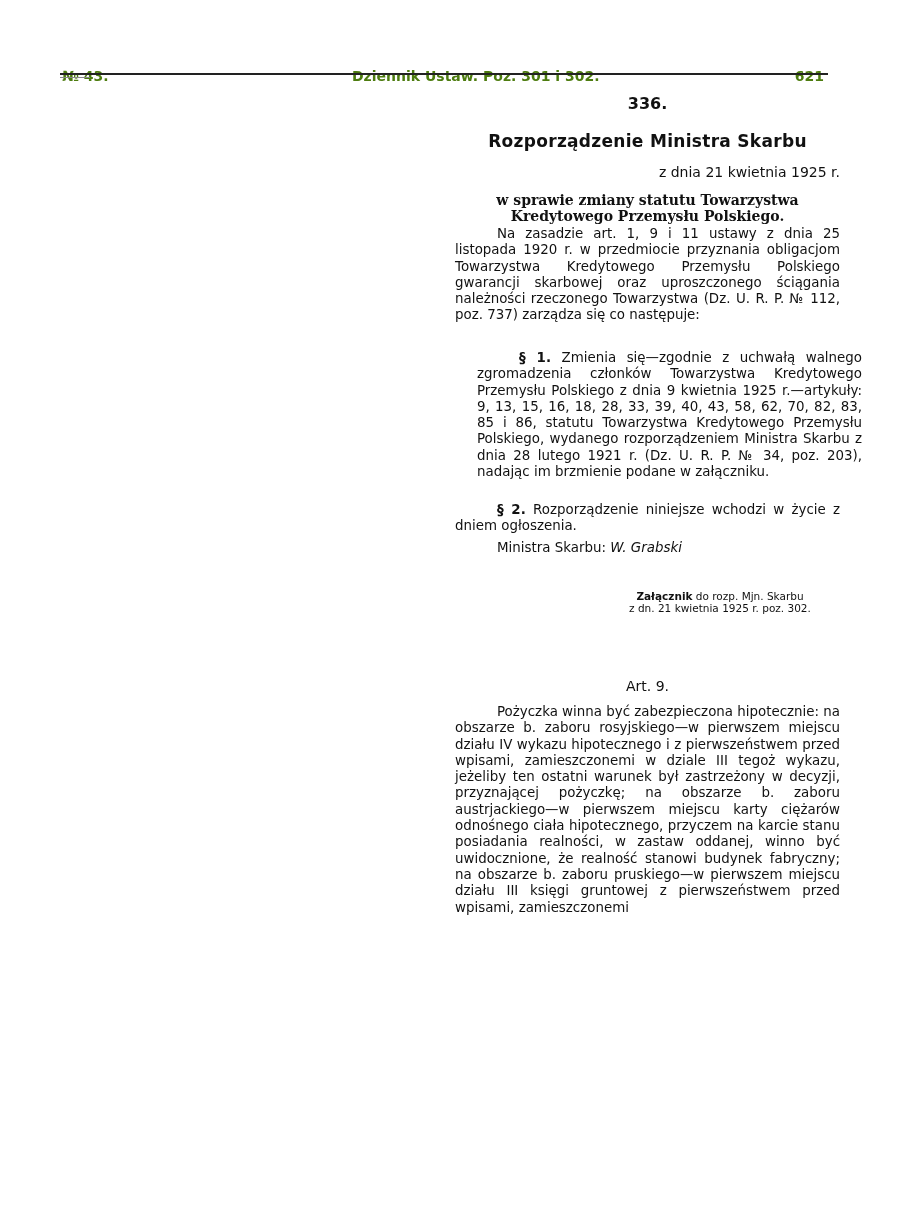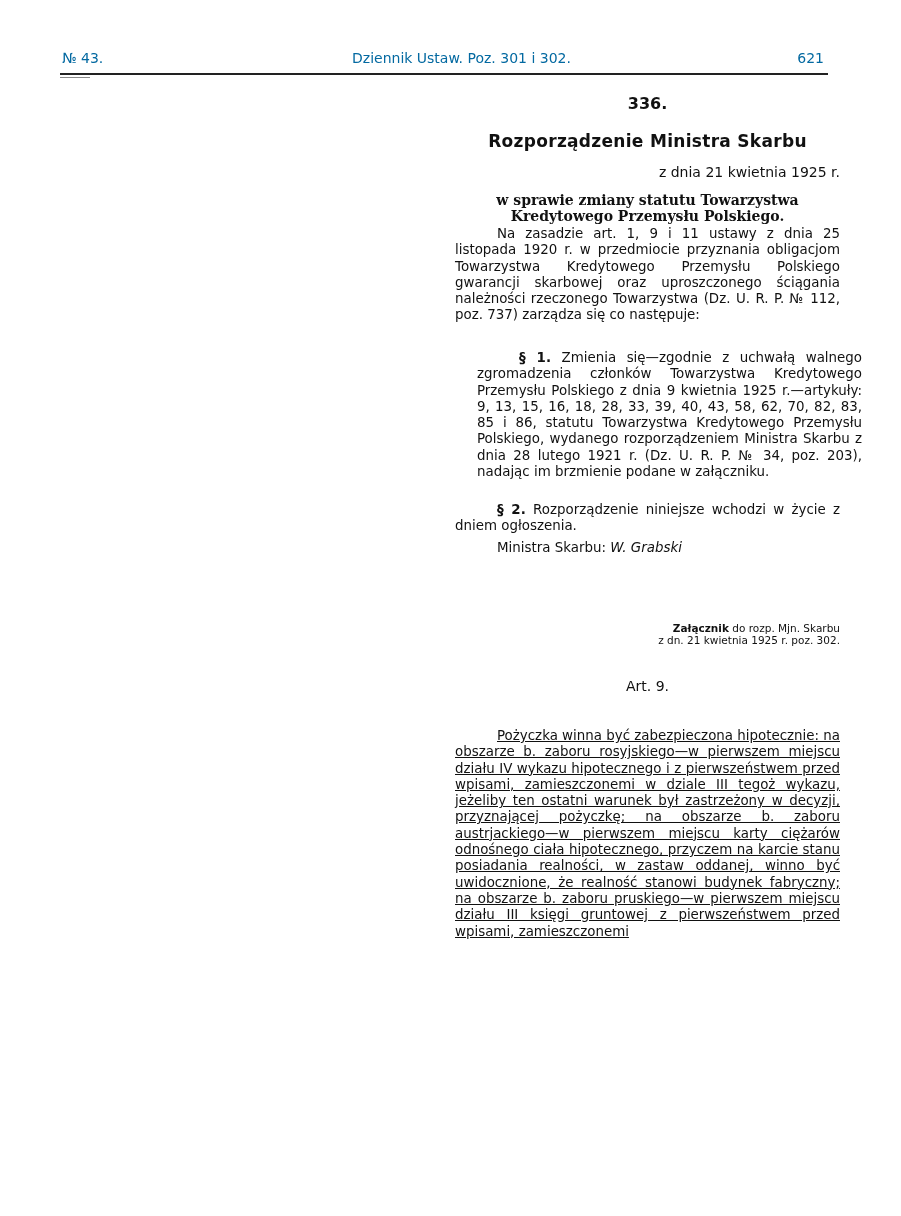--- a/index.html
+++ b/index.html
@@ -1,22 +1,22 @@
 <!DOCTYPE html>
 <html><head>
 <meta charset="utf-8">
 <style>
   html, body { margin: 0; padding: 0; background: #ffffff; }
   body {
     width: 901px; height: 1216px; position: relative; overflow: hidden;
     font-family: "DejaVu Sans", sans-serif; color: #111;
   }
   .header {
-    position: absolute; top: 50px; left: 62px; width: 762px; height: 20px;
-    font-size: 14px; color: #0369a1;
+    position: absolute; top: 68px; left: 62px; width: 762px; height: 20px;
+    font-size: 14px; color: #4d7c0f; font-weight: bold;
   }
   .header span { position: absolute; top: 0; white-space: nowrap; }
   .h-left { left: 0; }
   .h-center { left: 290px; }
   .h-right { right: 0; }
   .header-rule {
     position: absolute; top: 73px; left: 60px; width: 768px; height: 2px;
     background: #222;
   }
   .header-rule-thin {
@@ -31,24 +31,24 @@
   .num { top: 96px; font-size: 16px; font-weight: bold; }
   .title { top: 133px; font-size: 17px; font-weight: bold; letter-spacing: 0.3px; }
   .date { top: 164px; font-size: 14px; text-align: right; }
   .subject { top: 192px; font-size: 14px; font-weight: bold; line-height: 16px; font-family: "DejaVu Serif", serif; text-align: center; }
   .para { text-align: justify; text-indent: 42px; margin: 0; }
   .p1 { top: 226px; }
   .p2 { top: 350px; margin-left: 22px; }
   .p3 { top: 502px; }
   .sig { top: 540px; text-indent: 42px; font-size: 13.4px; }
   .sig i { font-weight: normal; }
-  .annex { top: 622px; left: 600px; width: 240px; font-size: 10.5px; line-height: 12px; text-align: right; }
+  .annex { top: 590px; left: 600px; width: 240px; font-size: 10.5px; line-height: 12px; text-align: center; }
   .annex b { font-weight: bold; }
   .art { top: 678px; font-size: 14px; }
-  .p4 { top: 728px; text-decoration: underline; }
+  .p4 { top: 704px; }
   b.inline { font-weight: bold; }
 </style>
 </head>
 <body>
 
 <div class="header">
   <span class="h-left">№ 43.</span>
   <span class="h-center">Dziennik Ustaw. Poz. 301 i 302.</span>
   <span class="h-right">621</span>
 </div>

